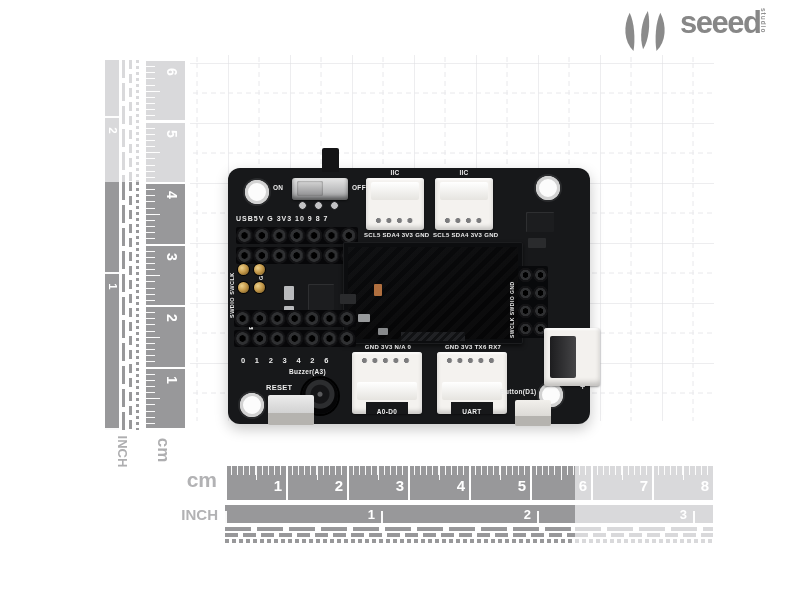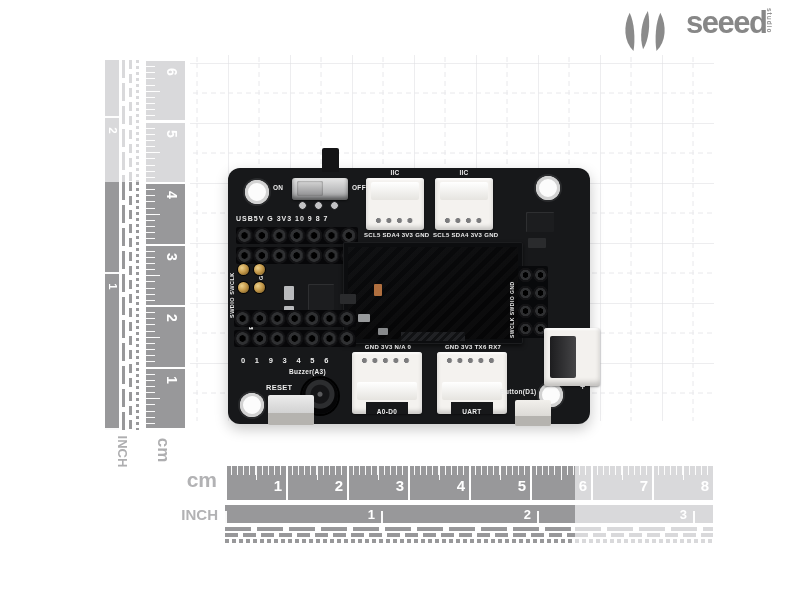--- a/index.html
+++ b/index.html
@@ -235,21 +235,21 @@
     <span class="silk vtxt" style="left:281px;top:98px;height:72px;font-size:5px;">SWCLK SWDIO GND</span>
     <div class="swdhdr"></div>
 
     <div class="batt">
       <div class="cav"></div>
     </div>
     <span class="silk" style="left:352px;top:214px;font-size:9px;color:#c9c9c9;">+</span>
 
     <div class="sock" style="left:6px;top:142px;"></div>
     <div class="sock" style="left:6px;top:162px;"></div>
-    <span class="silk" style="left:13px;top:188px;width:116px;font-size:7.5px;word-spacing:7px;">0 1 9 3 4 5 6</span>
+    <span class="silk" style="left:13px;top:188px;width:116px;font-size:7.5px;word-spacing:7px;">0 1 2 3 4 2 6</span>
 
     <span class="silk" style="left:61px;top:200px;">Buzzer(A3)</span>
     <div class="buzzer"></div>
 
     <span class="silk" style="left:38px;top:215px;font-size:7.5px;">RESET</span>
     <div class="tact" style="left:40px;top:227px;width:46px;height:30px;background:linear-gradient(#ececec,#c0c0c0);">
       <div class="base"></div>
     </div>
 
     <span class="silk" style="left:126px;top:176px;width:68px;text-align:center;font-size:6px;">GND 3V3 N/A 0</span>
@@ -273,21 +273,21 @@
     </div>
   </div>
 
   <div class="abs" id="logo">
     <div style="display:flex;align-items:flex-start;">
       <svg width="46" height="46" viewBox="0 0 48 46">
         <path d="M12 44 C2 34 1 18 8 4 C13 14 14 32 12 44 Z" fill="#8a8a8a"></path>
         <path d="M36 44 C46 34 47 18 40 4 C35 14 34 32 36 44 Z" fill="#8a8a8a"></path>
         <path d="M22 42 C18 30 20 13 27 2 C30 16 28 32 22 42 Z" fill="#8a8a8a"></path>
       </svg>
-      <div style="margin-left:18px;">
+      <div style="margin-left:12px;">
         <div style="display:flex;align-items:flex-start;">
           <span class="brand">seeed</span>
           <span class="studio">studio</span>
         </div>
       </div>
     </div>
   </div>
 
 </div>
 

